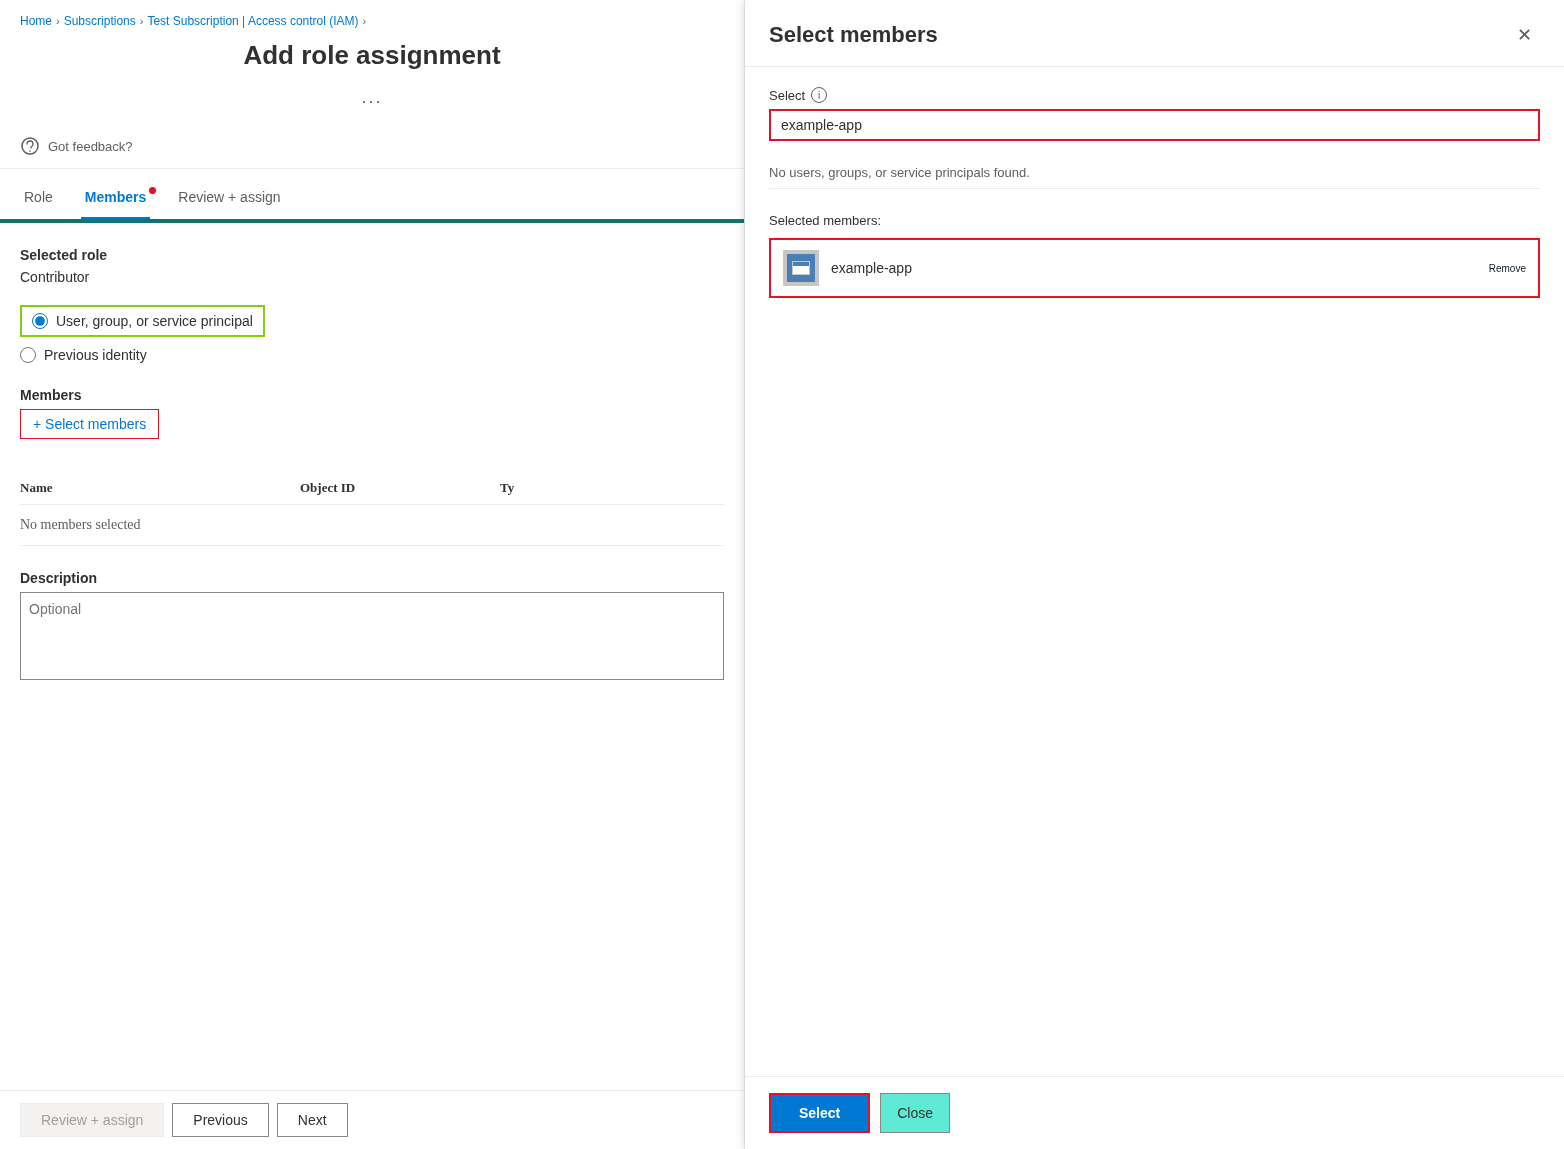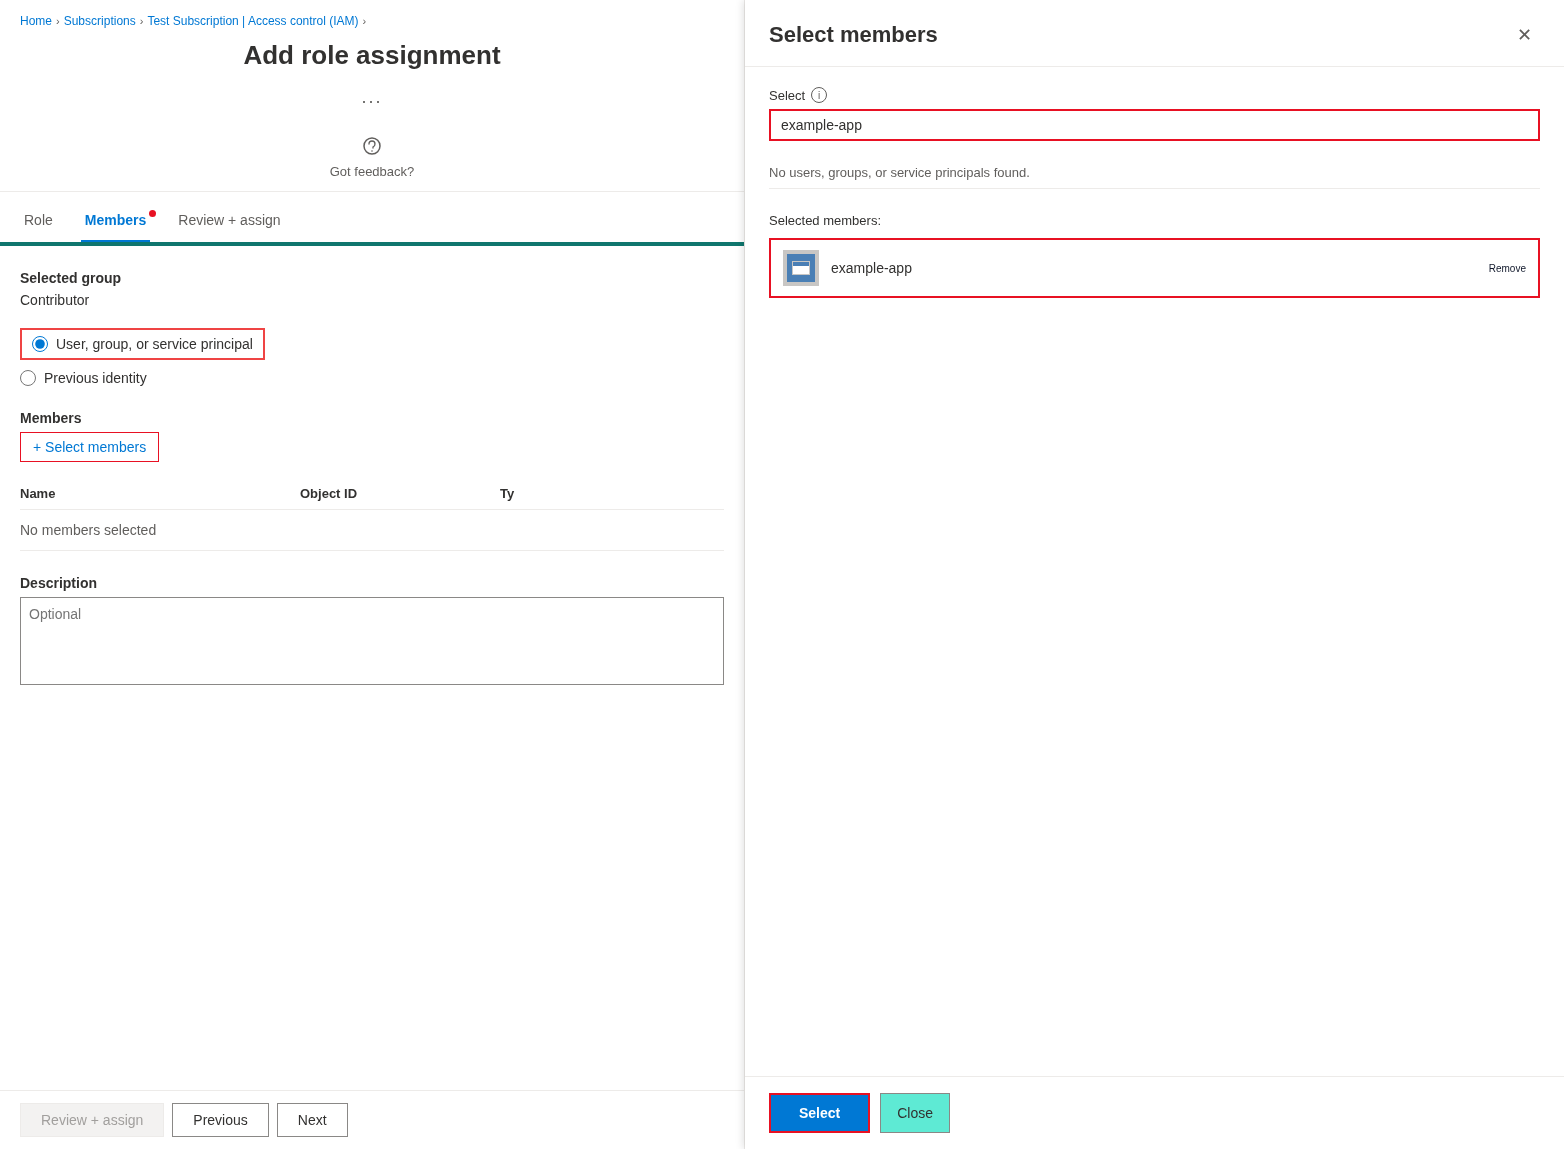--- a/index.html
+++ b/index.html
@@ -57,21 +57,20 @@
     }
 
     .feedback-bar {
       padding: 8px 20px 12px 20px;
       display: flex;
       align-items: center;
       gap: 8px;
       color: #605e5c;
       font-size: 13px;
       border-bottom: 1px solid #edebe9;
-      flex-direction: column;
     }
     .feedback-icon {
       width: 20px;
       height: 20px;
       display: flex;
       align-items: center;
       justify-content: center;
     }
 
     .tabs-bar {
@@ -134,21 +133,21 @@
       gap: 8px;
       cursor: pointer;
     }
     .radio-option input[type="radio"] {
       width: 16px;
       height: 16px;
       accent-color: #0078d4;
       cursor: pointer;
     }
     .radio-box {
-      border: 2px solid #ef4444;
+      border: 2px solid #84cc16;
       padding: 6px 10px;
       display: flex;
       align-items: center;
       gap: 8px;
     }
 
     .members-section {
       margin-bottom: 24px;
     }
     .select-members-btn {
@@ -158,22 +157,23 @@
       color: #0078d4;
       background: none;
       border: 1px solid #e81123;
       padding: 6px 12px;
       cursor: pointer;
       font-size: 14px;
       font-weight: 400;
     }
 
     .members-table {
-      margin-top: 16px;
+      margin-top: 33px;
       width: 100%;
+      font-family: Liberation Serif, serif;
     }
     .table-header {
       display: flex;
       padding: 8px 0;
       border-bottom: 1px solid #edebe9;
       font-weight: 600;
       font-size: 13px;
       color: #323130;
     }
     .col-name { width: 280px; }
@@ -441,21 +441,21 @@
       <span>Members</span>
       <span class="dot"></span>
     </div>
     <div class="tab">
       <span>Review + assign</span>
     </div>
   </div>
 
   <div class="main-content">
 
-    <div class="section-label">Selected group</div>
+    <div class="section-label">Selected role</div>
     <div class="section-value">Contributor</div>
 
     <div class="radio-group">
       <label class="radio-option">
         <div class="radio-box">
           <input type="radio" name="access" checked="" style="">
           <span>User, group, or service principal</span>
         </div>
       </label>
       <label class="radio-option">

